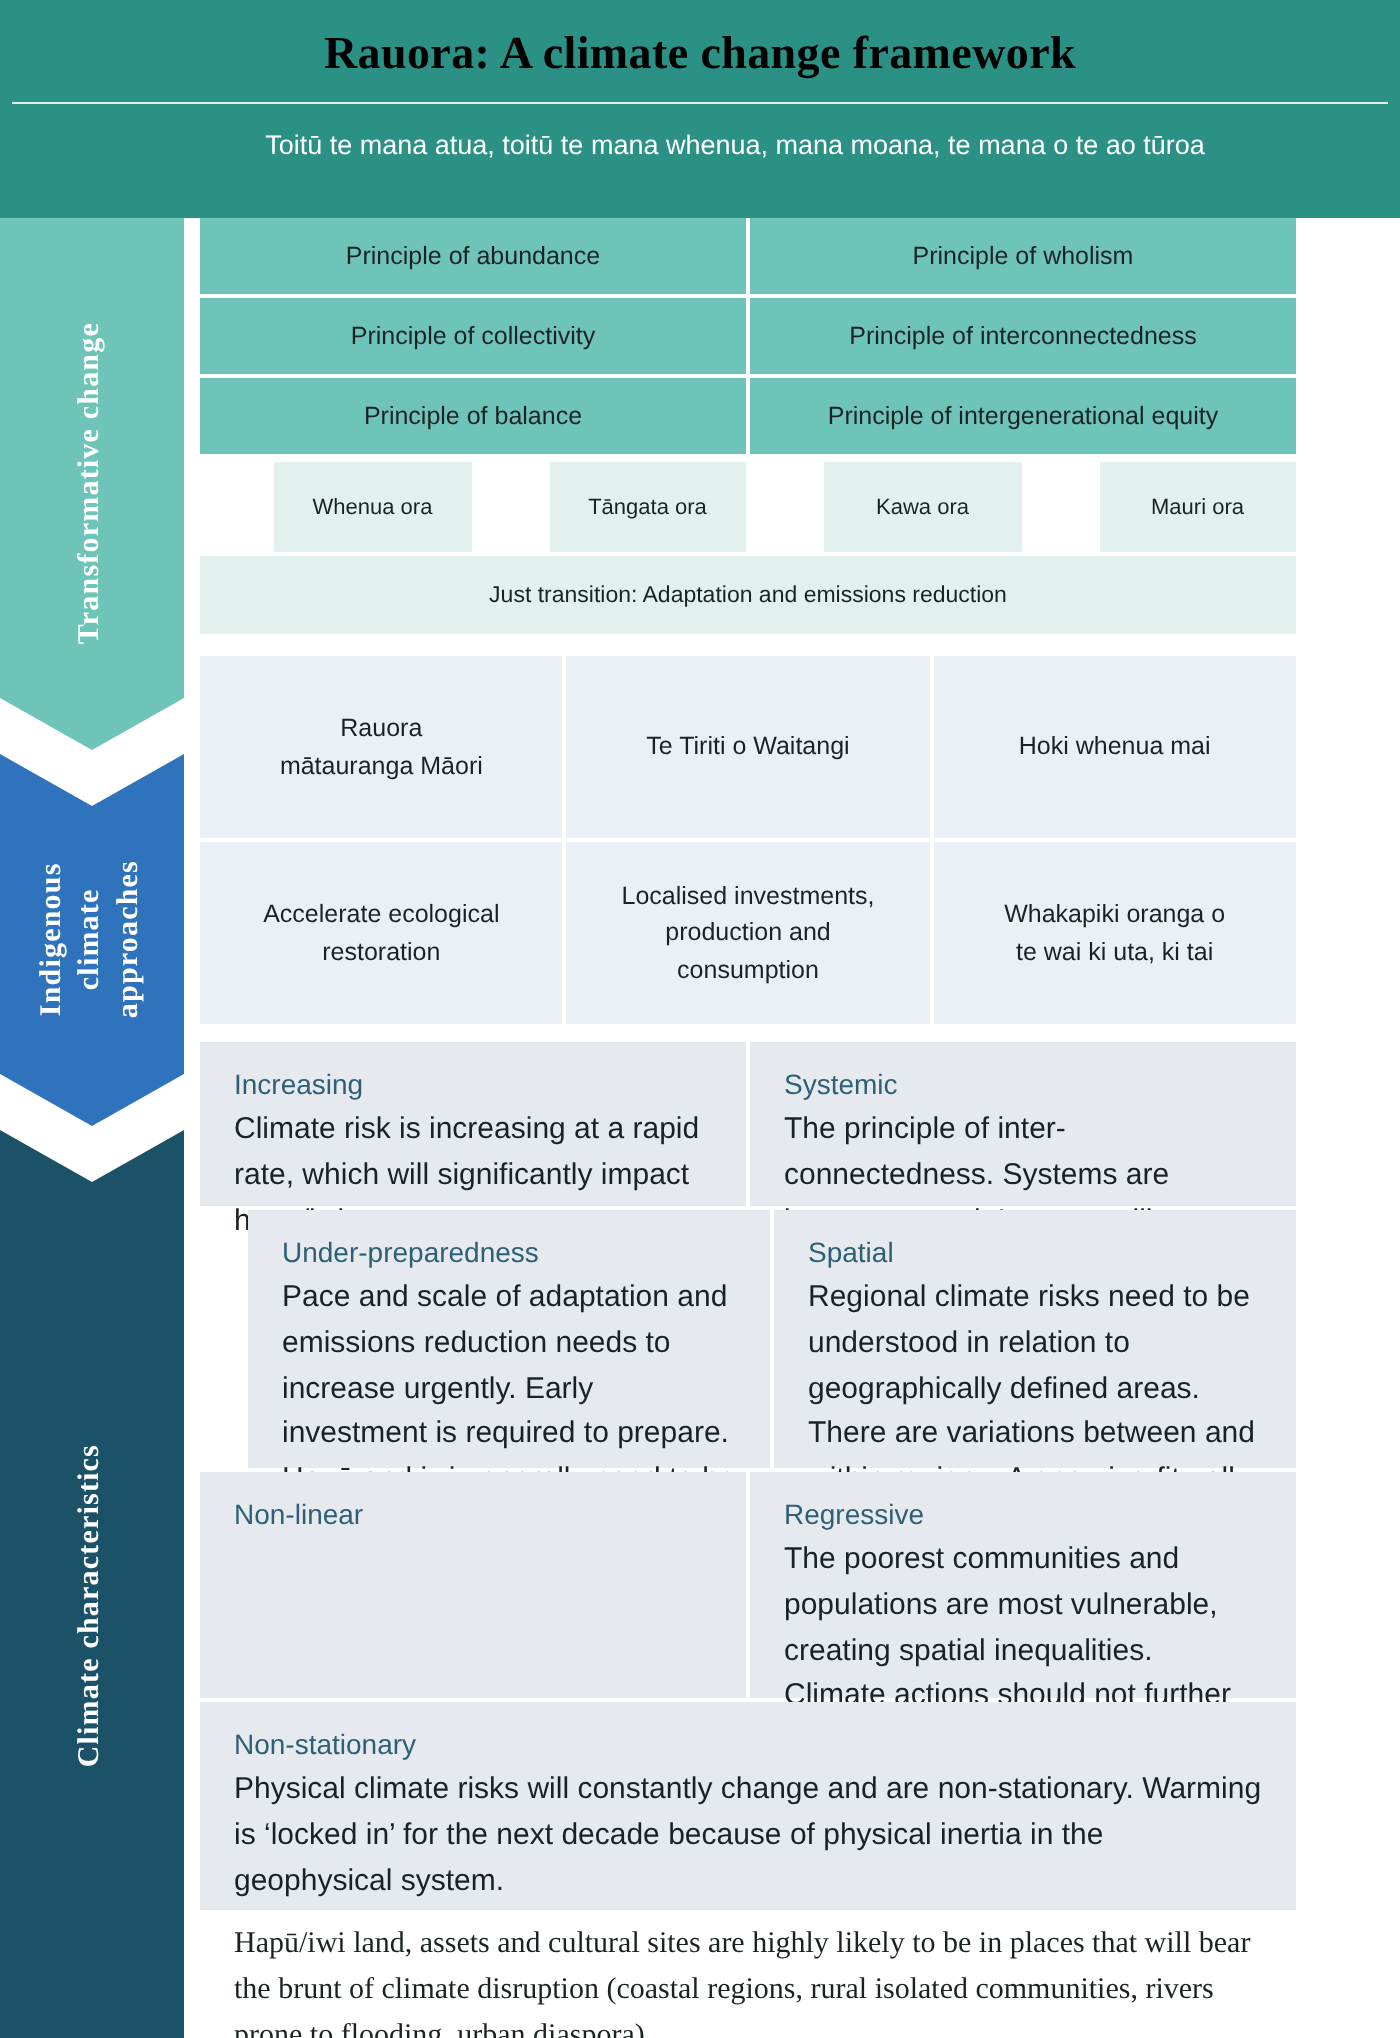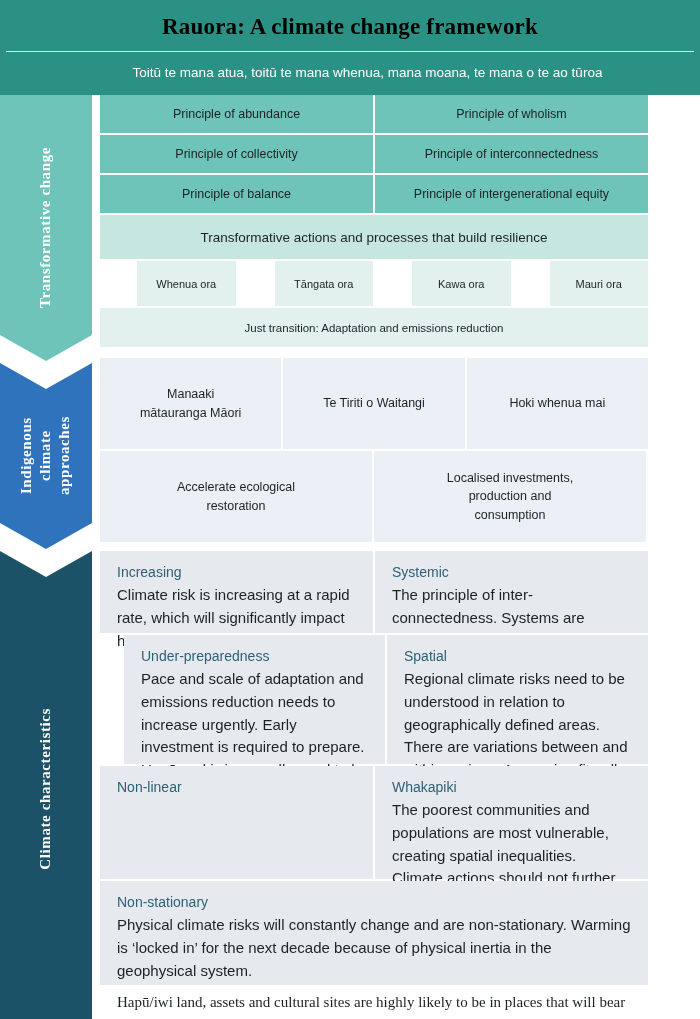--- a/index.html
+++ b/index.html
@@ -37,21 +37,21 @@
   .header-rule {
     height: 1px;
     background: #ffffff;
     opacity: .85;
     margin: 0 6px;
   }
   .header-sub {
     color: #ffffff;
     font-size: 13.5px;
     text-align: center;
-    padding: 13px 10px 15px 10px;
+    padding: 13px 10px 29px 10px;
     margin-left: 35px;
   }
 
   
   .body-area {
     position: relative;
     width: 700px;
     height: 932px;
   }
 
@@ -261,54 +261,55 @@
         <div class="principle-cell">Principle of interconnectedness</div>
       </div>
       <div class="row-sep"></div>
       <div class="grid-row">
         <div class="principle-cell">Principle of balance</div>
         <div class="pr-sep"></div>
         <div class="principle-cell">Principle of intergenerational equity</div>
       </div>
       <div class="row-sep"></div>
 
-      <div class="band-transformative">Transformative actions and processes that build resilience</div>
       <div class="row-sep"></div>
 
       <div class="grid-row">
         <div class="ora-cell">Whenua ora</div>
         <div class="ora-sep"></div>
         <div class="ora-cell">Tāngata ora</div>
         <div class="ora-sep"></div>
         <div class="ora-cell">Kawa ora</div>
         <div class="ora-sep"></div>
         <div class="ora-cell">Mauri ora</div>
       </div>
       <div class="row-sep"></div>
 
       <div class="band-just">Just transition: Adaptation and emissions reduction</div>
 
       <div class="ind-gap"></div>
       <div class="grid-row">
-        <div class="ind-cell">Manaaki
+        <div class="ind-cell">Rauora
 mātauranga Māori</div>
         <div class="ind-sep"></div>
         <div class="ind-cell">Te Tiriti o Waitangi</div>
         <div class="ind-sep"></div>
         <div class="ind-cell">Hoki whenua mai</div>
       </div>
       <div class="row-sep"></div>
       <div class="grid-row">
         <div class="ind-cell">Accelerate ecological
 restoration</div>
         <div class="ind-sep"></div>
         <div class="ind-cell">Localised investments,
 production and
 consumption</div>
         <div class="ind-sep"></div>
+        <div class="ind-cell">Whakapiki oranga o
+te wai ki uta, ki tai</div>
       </div>
 
       <div class="cc-gap"></div>
 
       <div class="grid-row cc-row-1">
         <div class="cc-cell">
           <div class="cc-title">Increasing</div>
           <div class="cc-text">Climate risk is increasing at a rapid rate, which will significantly impact hapū/iwi.</div>
         </div>
         <div class="cc-sep"></div>
@@ -331,21 +332,21 @@
         </div>
       </div>
       <div class="row-sep"></div>
 
       <div class="grid-row cc-row-3">
         <div class="cc-cell">
           <div class="cc-title">Non-linear</div>
         </div>
         <div class="cc-sep"></div>
         <div class="cc-cell">
-          <div class="cc-title">Whakapiki</div>
+          <div class="cc-title">Regressive</div>
           <div class="cc-text">The poorest communities and populations are most vulnerable, creating spatial inequalities. Climate actions should not further exacerbate inequalities.</div>
         </div>
       </div>
       <div class="row-sep"></div>
 
       <div class="grid-row cc-row-4">
         <div class="cc-cell">
           <div class="cc-title">Non-stationary</div>
           <div class="cc-text">Physical climate risks will constantly change and are non-stationary. Warming is ‘locked in’ for the next decade because of physical inertia in the geophysical system.</div>
           <div class="cc-text">Hapū/iwi land, assets and cultural sites are highly likely to be in places that will bear the brunt of climate disruption (coastal regions, rural isolated communities, rivers prone to flooding, urban diaspora).</div>

